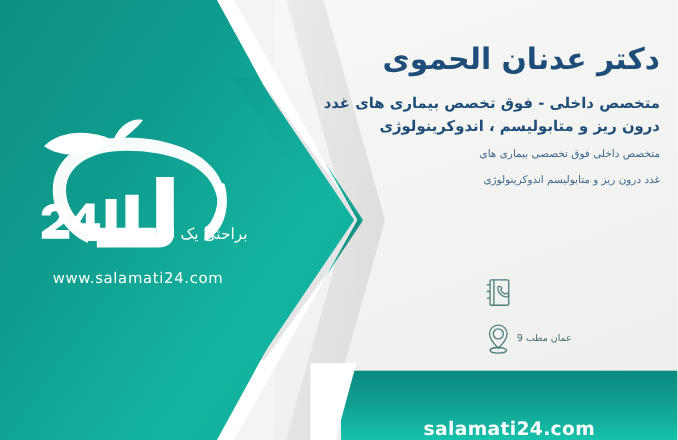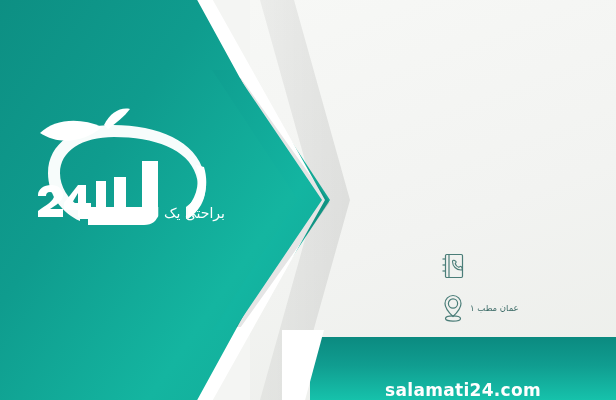--- a/index.html
+++ b/index.html
@@ -257,22 +257,30 @@
 
       <g fill="#ffffff">
         <path d="M20 100 C20 94, 26 90, 33 90 C40 90, 45 94, 45 100 C45 106, 38 110, 32 114
                  L45 114 L45 122 L20 122 L20 116 C28 110, 36 106, 36 101 C36 98, 34 97, 32 97
                  C29 97, 28 99, 28 101 L20 101 Z"></path>
         <path d="M60 90 L68 90 L68 108 L73 108 L73 115 L68 115 L68 122 L60 122 L60 115 L46 115 L46 108 Z
                  M60 98 L54 108 L60 108 Z"></path>
       </g>
     </svg>
     <div class="logo-tagline">براحتی یک لبخند</div>
+    <div class="logo-url">www.salamati24.com</div>
   </div>
 
+  <div class="text-block">
+    <h1 class="doc-name">دکتر عدنان الحموی</h1>
+    <p class="spec-line">متخصص داخلی - فوق تخصص بیماری های غدد</p>
+    <p class="spec-line">درون ریز و متابولیسم ، اندوکرینولوژی</p>
+    <p class="spec-sub">متخصص داخلی فوق تخصصی بیماری های</p>
+    <p class="spec-sub">غدد درون ریز و متابولیسم اندوکرینولوژی</p>
+  </div>
 
   <div class="contact-area">
 
     <div class="contact-row">
       <span class="contact-icon">
         <svg width="26" height="28" viewBox="0 0 26 28" fill="none" stroke="#4a7d78" stroke-width="1.2">
           <rect x="5.5" y="2.5" width="17" height="23" rx="1.2"></rect>
           <line x1="9" y1="2.5" x2="9" y2="25.5"></line>
           <line x1="2.5" y1="7" x2="5.5" y2="7"></line>
           <line x1="2.5" y1="13" x2="5.5" y2="13"></line>
@@ -287,21 +295,21 @@
 
     <div class="contact-row">
       <span class="contact-icon">
         <svg width="26" height="30" viewBox="0 0 26 30" fill="none" stroke="#4a7d78" stroke-width="1.2">
           <path d="M13 2.5 C8.6 2.5 5 6.1 5 10.5 C5 16 13 23.5 13 23.5 C13 23.5 21 16 21 10.5
                    C21 6.1 17.4 2.5 13 2.5 Z"></path>
           <circle cx="13" cy="10.5" r="4.6"></circle>
           <ellipse cx="13" cy="25.5" rx="7.5" ry="2.6"></ellipse>
         </svg>
       </span>
-      <span class="contact-label">عمان مطب ۱</span>
+      <span class="contact-label">عمان مطب 9</span>
     </div>
 
   </div>
 
   <div class="bottom-bar">
     <span class="bottom-bar-text">salamati24.com</span>
   </div>
   <div class="bar-wedge"></div>
 
 </div>

